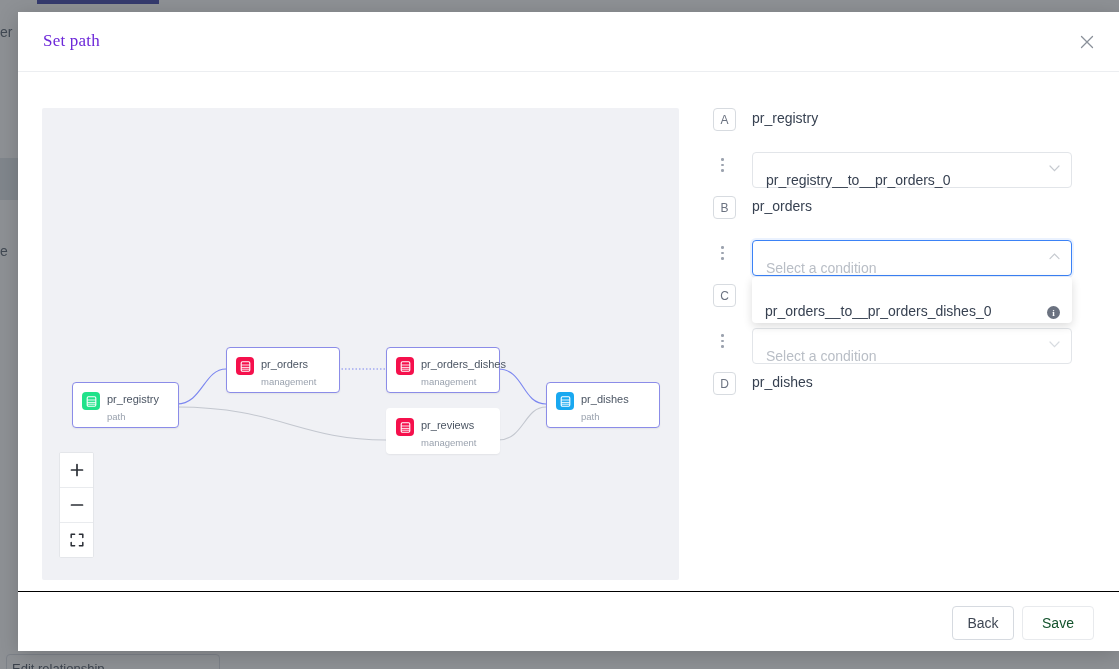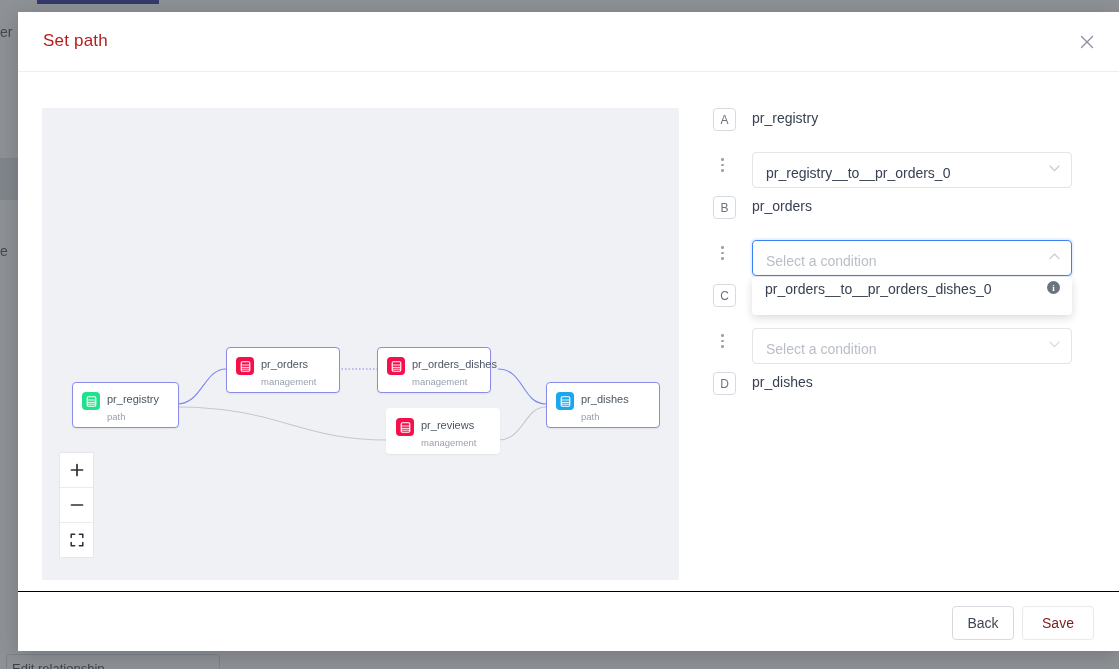--- a/index.html
+++ b/index.html
@@ -90,22 +90,23 @@
   }
   .modal-header {
     position: relative;
     height: 59px;
     border-bottom: 1px solid #eceef1;
   }
   .modal-title {
     position: absolute;
     left: 25px; top: 19px;
     font-size: 17px;
-    color: #b91c1c;
+    color: #6d28d9;
     letter-spacing: .2px;
+    font-family: Liberation Serif, serif;
   }
   .close-btn {
     position: absolute;
     right: 16px; top: 14px;
     width: 32px; height: 32px;
     display: flex;
     align-items: center;
     justify-content: center;
     cursor: pointer;
   }
@@ -247,21 +248,21 @@
     border-radius: 4px;
     background: #ffffff;
     cursor: pointer;
   }
   .select.focused {
     border: 1px solid #3b82f6;
     box-shadow: 0 0 0 2px rgba(59,130,246,0.10);
   }
   .select-text {
     position: absolute;
-    left: 13px; top: 12px;
+    left: 13px; top: 19px;
     font-size: 14px;
     color: #374151;
     text-align: right;
   }
   .select-text.placeholder { color: #b9bec6; }
   .chev {
     position: absolute;
     right: 11px; top: 12px;
   }
   .chev svg { display: block; }
@@ -273,25 +274,26 @@
     background: #ffffff;
     border-radius: 4px;
     box-shadow: 0 3px 10px rgba(0,0,0,0.14);
     padding: 4px 0;
     z-index: 20;
   }
   .dropdown-item {
     position: relative;
     height: 30px;
     display: flex;
-    align-items: flex-start;
+    align-items: flex-end;
     padding: 0 12px 0 13px;
     cursor: pointer;
     font-size: 14px;
     color: #374151;
+    margin-top: 8px;
   }
   .dropdown-item .opt-label { flex: 1; }
   .info-icon {
     width: 13px; height: 13px;
     border-radius: 50%;
     background: #6b7280;
     color: #ffffff;
     font-size: 9px;
     font-weight: bold;
     display: flex;
@@ -317,21 +319,21 @@
   .btn-back {
     right: 105px;
     width: 60px;
     border: 1px solid #d6dae0;
     color: #3f4754;
   }
   .btn-save {
     right: 25px;
     width: 70px;
     border: 1px solid #e8eaed;
-    color: #7f1d1d;
+    color: #14532d;
     cursor: default;
   }
 </style>
 </head>
 <body>
 
 <div id="app-background">
   <div class="bg-topbar"></div>
   <div class="bg-topbar-accent"></div>
   <div class="bg-left-label">er</div>
@@ -385,21 +387,21 @@
           <div class="node selected" style="left: 184px; top: 239px; width: 112px; height: 44px;">
             <div class="node-icon" style="background: rgb(245, 16, 76);">
               <svg width="11" height="11" viewBox="0 0 11 11">
                 <rect x="1.2" y="0.8" width="8.6" height="9.4" rx="1.2" fill="none" stroke="#fff" stroke-width="1.1"></rect>
                 <path d="M1.2 4 H9.8 M1.2 6.4 H9.8 M1.2 8.2 H9.8" stroke="#fff" stroke-width="0.9"></path>
               </svg>
             </div>
             <div class="node-title">pr_orders</div>
             <div class="node-sub">management</div>
           </div>
-          <div class="node selected" style="left: 335px; top: 239px; width: 112px; height: 44px;">
+          <div class="node selected" style="left: 344px; top: 239px; width: 112px; height: 44px;">
             <div class="node-icon" style="background: rgb(245, 16, 76);">
               <svg width="11" height="11" viewBox="0 0 11 11">
                 <rect x="1.2" y="0.8" width="8.6" height="9.4" rx="1.2" fill="none" stroke="#fff" stroke-width="1.1"></rect>
                 <path d="M1.2 4 H9.8 M1.2 6.4 H9.8 M1.2 8.2 H9.8" stroke="#fff" stroke-width="0.9"></path>
               </svg>
             </div>
             <div class="node-title">pr_orders_dishes</div>
             <div class="node-sub">management</div>
           </div>
           <div class="node plain" style="left: 344px; top: 300px; width: 112px; height: 44px;">

